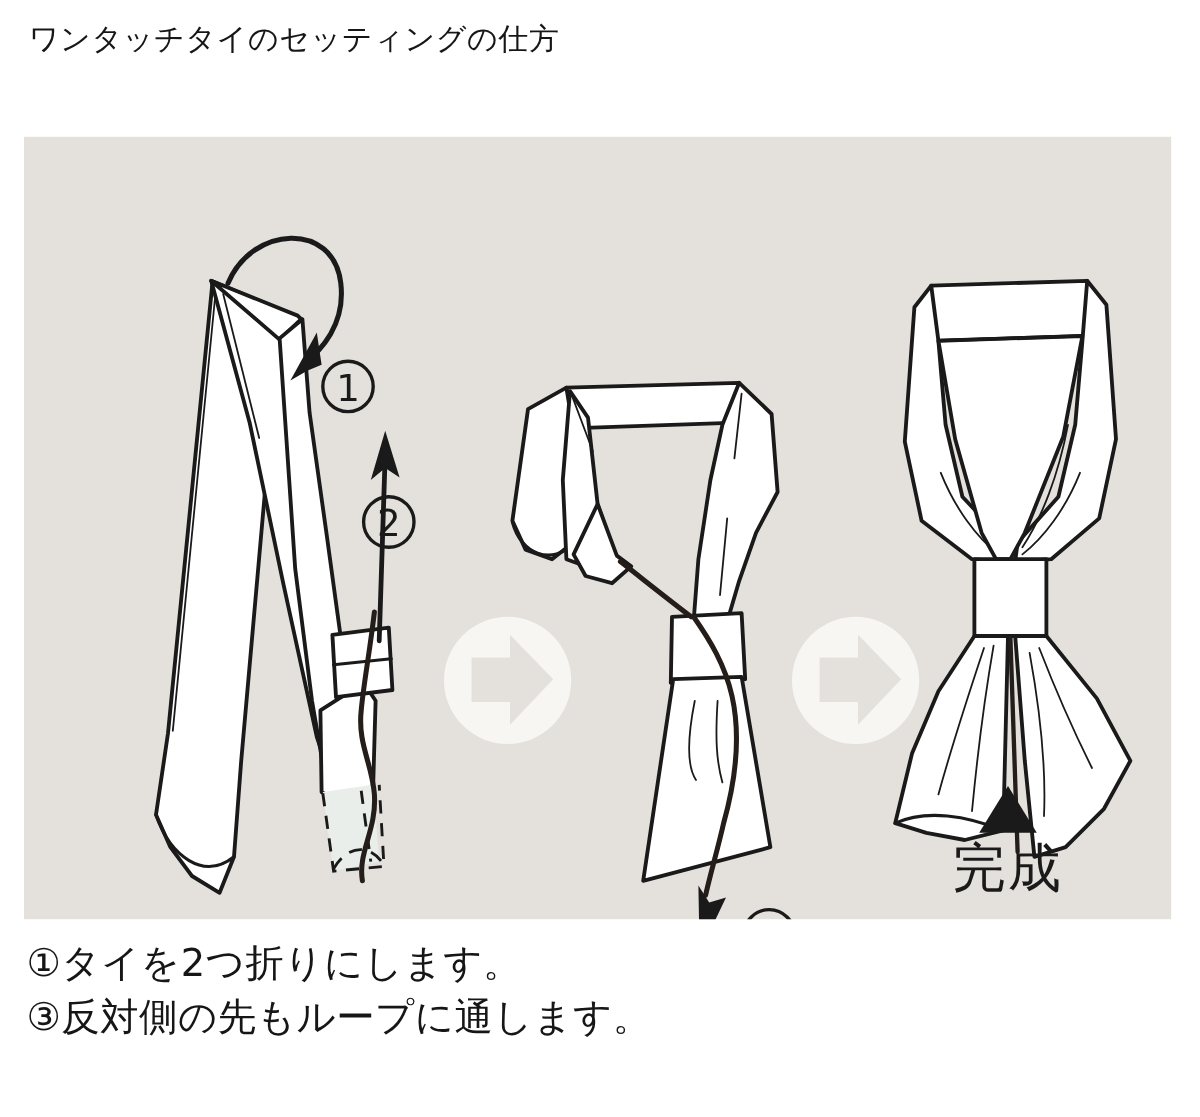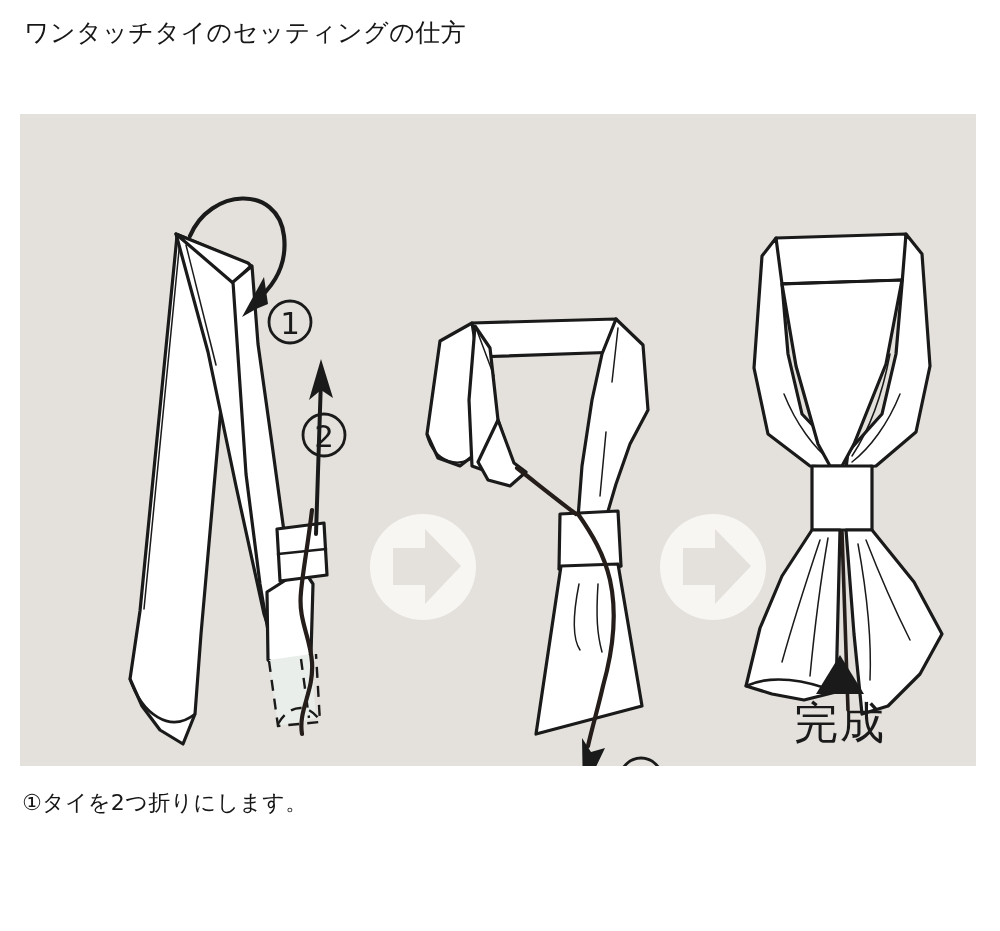--- a/index.html
+++ b/index.html
@@ -49,21 +49,21 @@
     height: 652px;
   }
   
   #captions {
     position: absolute;
     left: 22px;
     top: 780px;
     width: 950px;
   }
   .caption-line {
-    font-size: 22px;
+    font-size: 32px;
     line-height: 45px;
     letter-spacing: 0.4px;
     color: #161616;
     white-space: nowrap;
   }
 </style>
 </head>
 <body>
 
 <div id="page">
@@ -283,15 +283,16 @@
           <polygon class="solidblk" points="820,541 796,580 844,580"></polygon>
         </g>
 
         <text class="donetext" x="820" y="624">完成</text>
       </g>
     </svg>
   </div>
 
   <div id="captions">
     <div class="caption-line">①タイを2つ折りにします。</div>
+    <div class="caption-line">③反対側の先もループに通します。</div>
   </div>
 
 </div>
 
 </body></html>

